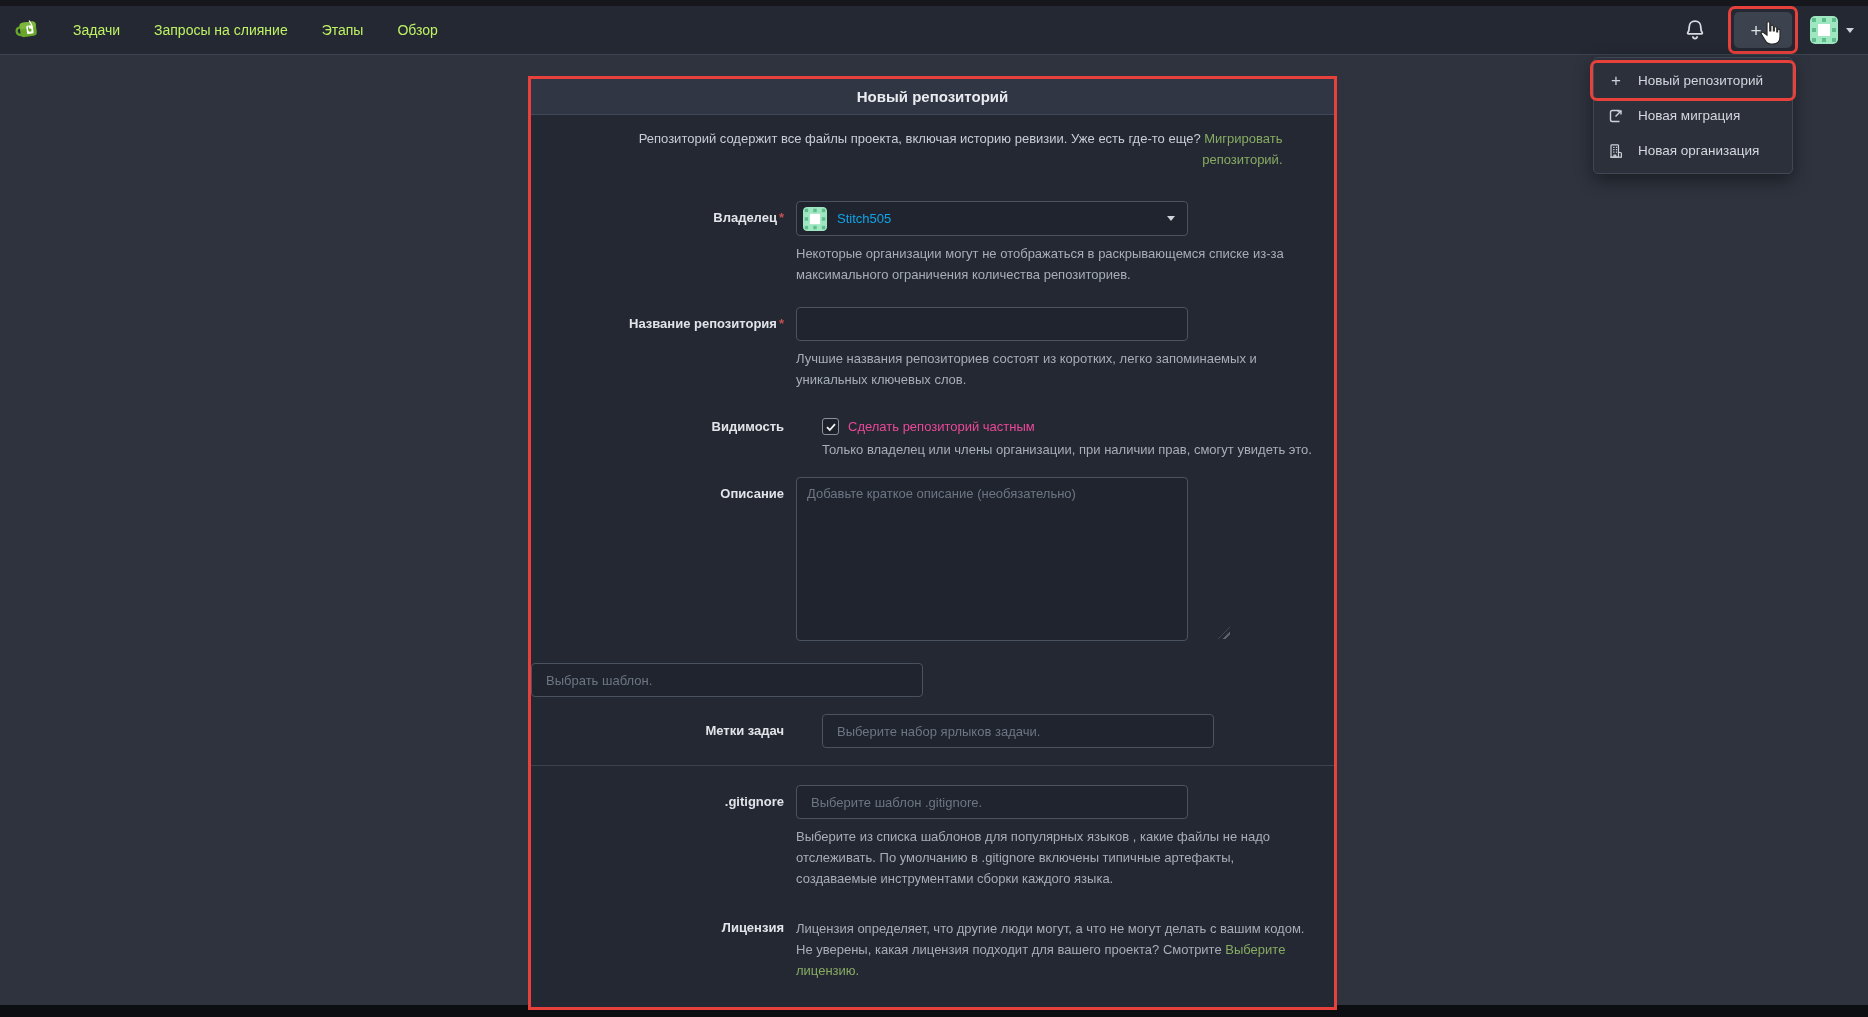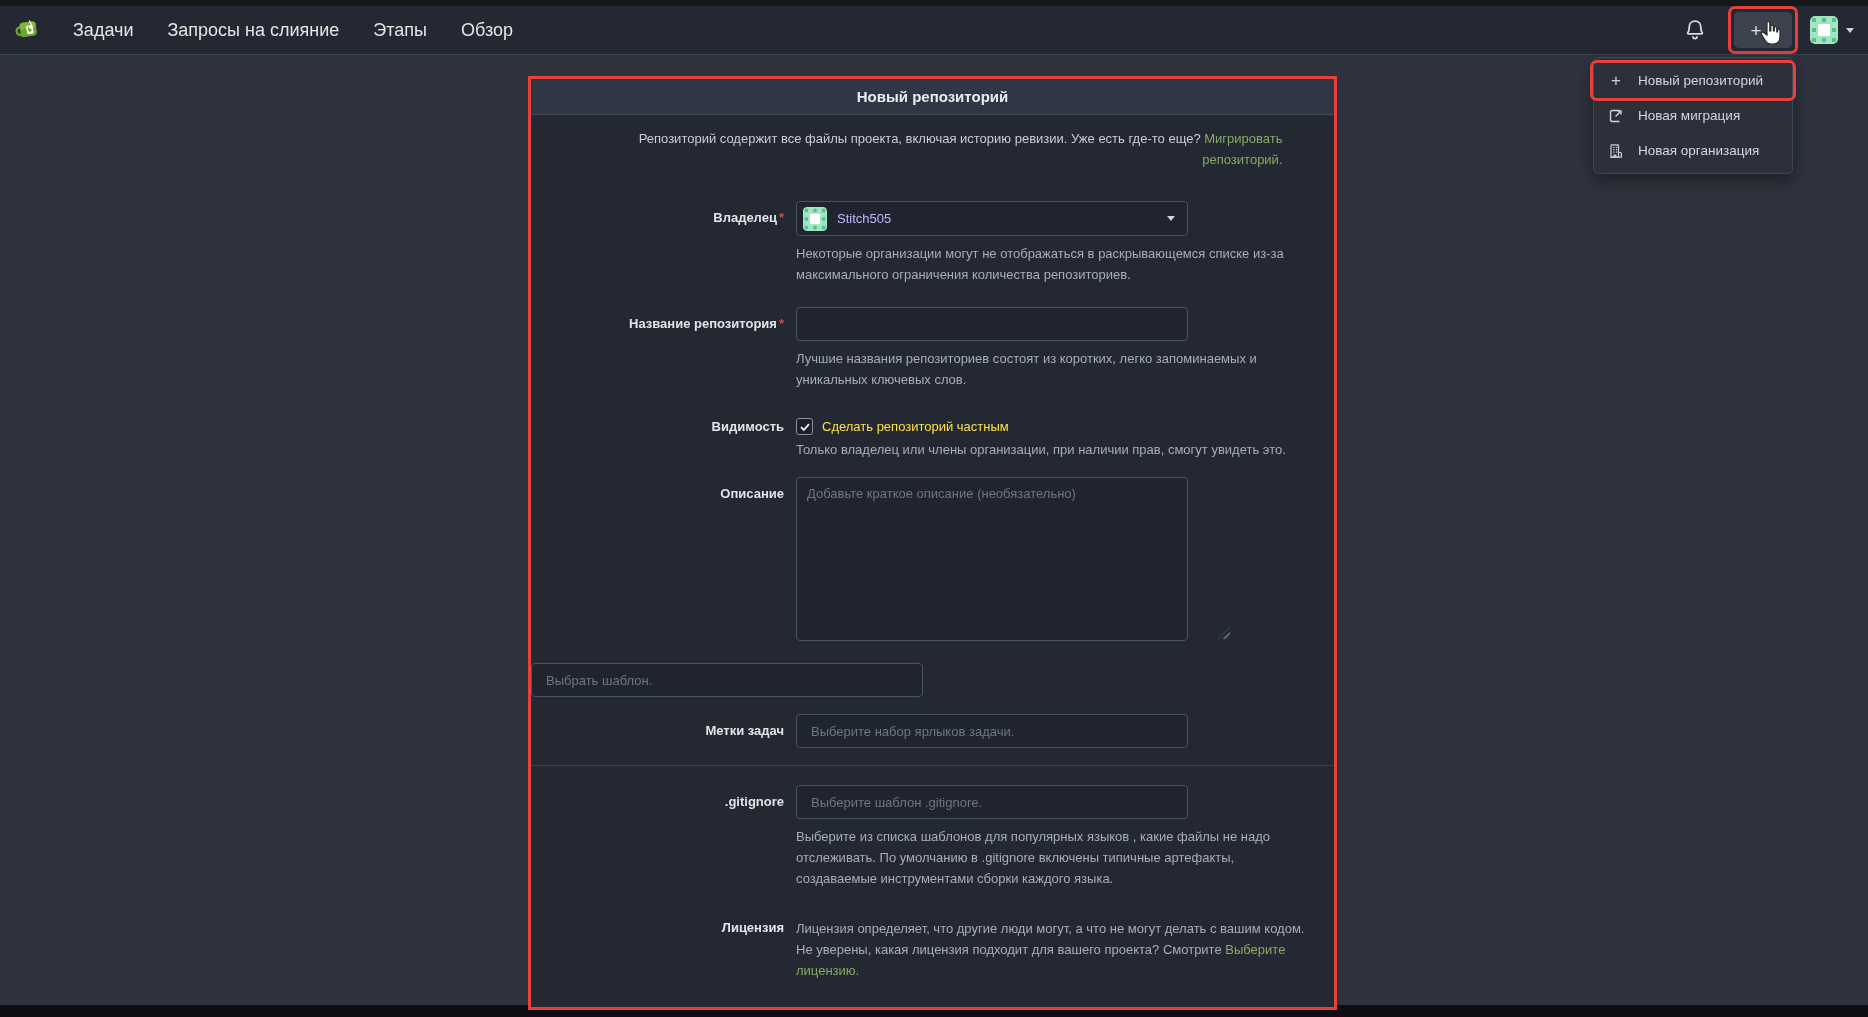--- a/index.html
+++ b/index.html
@@ -9,21 +9,21 @@
 
   
   .top-strip { position:absolute; left:0; top:0; width:100%; height:6px; background:#15171d; z-index:5;}
   .bottom-strip { position:absolute; left:0; top:1005px; width:100%; height:12px; background:#0c0e12; z-index:1;}
 
   
   .navbar { position:absolute; left:0; top:6px; width:100%; height:49px; background:#242832;
             border-bottom:1px solid #3c4352; display:flex; align-items:center; z-index:6; }
   .logo { width:30px; height:30px; margin-left:13px; cursor:pointer; }
   .nav-links { display:flex; align-items:center; margin-left:30px; gap:34px; }
-  .nav-link { color:#e5e5e5; font-size:18px; font-weight:500; cursor:pointer; white-space:nowrap; }
+  .nav-link { color:#bef264; font-size:14px; font-weight:500; cursor:pointer; white-space:nowrap; }
   .nav-right { position:absolute; right:0; top:0; height:100%; display:flex; align-items:center; }
   .bell-btn { width:22px; height:22px; margin-right:22px; cursor:pointer; }
   .plus-annot { position:relative; border:3px solid #e8403a; border-radius:7px; padding:3px; margin-right:4px; }
   .plus-btn { width:58px; height:36px; background:#3d434e; border-radius:5px; display:flex; align-items:center;
               justify-content:center; color:#dcdfe4; cursor:pointer; position:relative; }
   .plus-glyph { font-size:19px; line-height:1; margin-right:6px; font-weight:400; }
   .caret { width:0; height:0; border-left:4px solid transparent; border-right:4px solid transparent;
            border-top:5px solid #cfd3da; display:inline-block; }
   .hand-cursor { position:absolute; left:24px; top:7px; width:24px; height:28px; pointer-events:none; z-index:10; }
   .avatar-wrap { display:flex; align-items:center; margin:0 14px 0 8px; cursor:pointer; }
@@ -51,38 +51,38 @@
   .intro { text-align:right; color:#c8cdd6; font-size:13px; line-height:21px; max-width:700px;
            margin:0 auto 31px; }
   .green-link { color:#87ab63; cursor:pointer; }
 
   .form-row { display:flex; margin-bottom:22px; }
   .row-label { width:265px; flex:none; text-align:right; padding:9px 12px 0 0; color:#e2e4e9;
                font-size:13px; font-weight:600; }
   .req { color:#c75050; margin-left:2px; }
   .row-field { width:512px; }
   .tb, .select-like, .big-ta { width:392px; background:#1f242e; border:1px solid #4b5260; border-radius:4px;
-        color:#c4b5fd; font-size:13px; font-family:"Liberation Sans","DejaVu Sans",sans-serif; }
+        color:#0ea5e9; font-size:13px; font-family:"Liberation Sans","DejaVu Sans",sans-serif; }
   .tb { height:34px; padding:0 14px; }
   .tb::placeholder, .big-ta::placeholder { color:#6e7684; opacity:1; }
   .select-like { height:35px; display:flex; align-items:center; padding:0 12px 0 6px; cursor:pointer; }
   .owner-avatar { width:24px; height:24px; border-radius:4px; margin-right:10px; }
   .owner-name { flex:1; }
   .helper { margin-top:7px; color:#a7adb9; font-size:13px; line-height:21px; }
   .cb-line { display:flex; align-items:center; padding-top:6px; }
   .checkbox { width:17px; height:17px; background:#1d212a; border:1px solid #8a909c; border-radius:3px;
               display:flex; align-items:center; justify-content:center; margin-right:9px; cursor:pointer; }
-  .cb-label { color:#fde047; font-size:13px; font-weight:500; cursor:pointer; }
+  .cb-label { color:#ec4899; font-size:13px; font-weight:500; cursor:pointer; }
   .ta-wrap { position:relative; width:436px; }
   .big-ta { height:164px; padding:8px 10px; resize:none; display:block; }
   .resize-grip { position:absolute; right:2px; bottom:2px; width:12px; height:12px;
                  background:repeating-linear-gradient(135deg, transparent 0 3px, #5a6170 3px 4.5px);
                  clip-path:polygon(100% 0,100% 100%,0 100%); }
   .divider { height:1px; background:#3a4150; margin:0 0 19px; }
-  .row-tight { margin-bottom:17px; }
+  .row-tight { margin-bottom:17px;justify-content:space-between; }
 </style>
 </head>
 <body>
 
 <div class="stage">
   <div class="top-strip"></div>
   <div class="bottom-strip"></div>
 
   <div class="navbar">
     <svg class="logo" viewBox="0 0 32 32">

